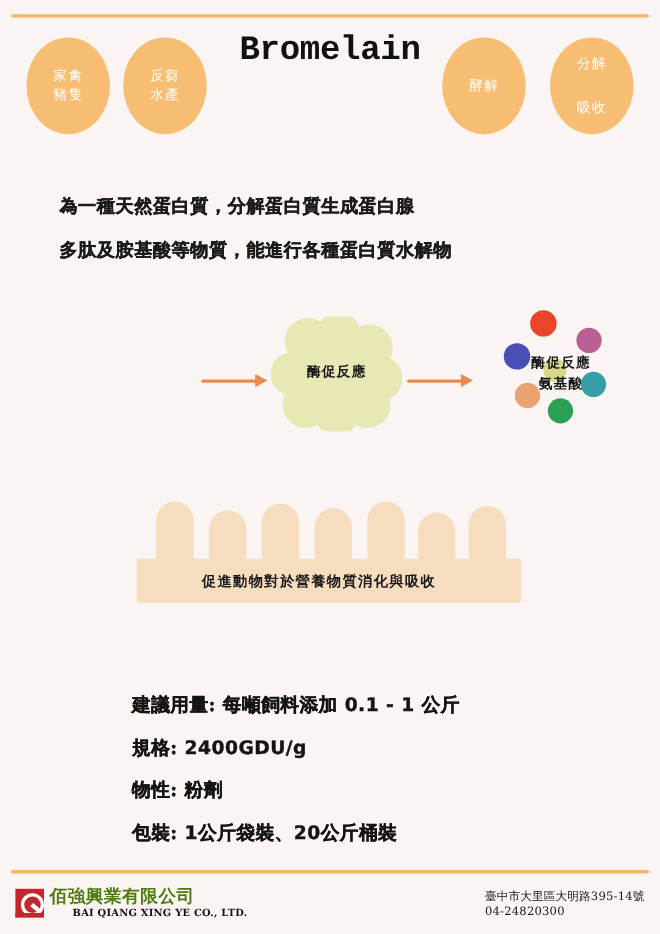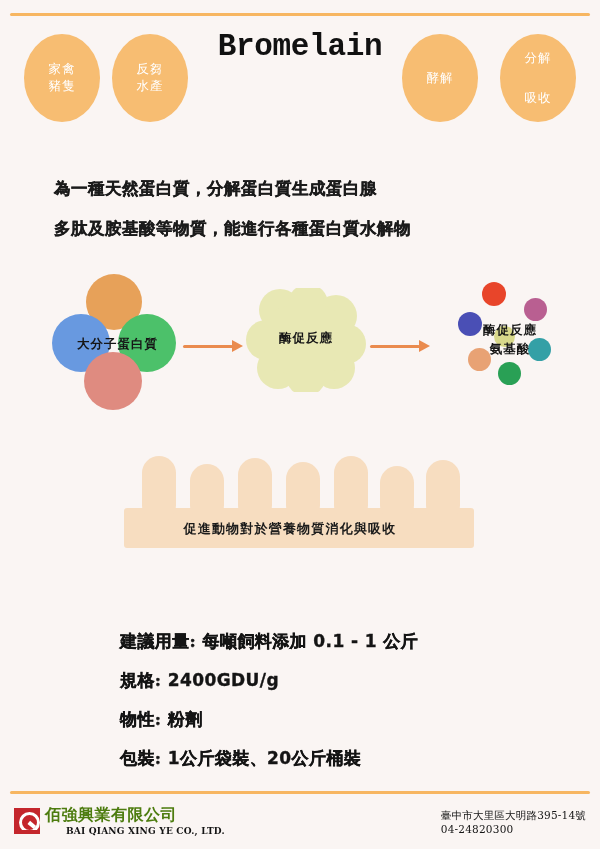--- a/index.html
+++ b/index.html
@@ -178,27 +178,20 @@
     </div>
   </div>
 
   <div class="desc">
     <div>為一種天然蛋白質，分解蛋白質生成蛋白腺</div>
     <div>多肽及胺基酸等物質，能進行各種蛋白質水解物</div>
   </div>
 
   <div class="diagram">
 
-    <div class="cluster">
-      <div class="mol mol-top"></div>
-      <div class="mol mol-left"></div>
-      <div class="mol mol-right"></div>
-      <div class="mol mol-bottom"></div>
-      <div class="cluster-label">大分子蛋白質</div>
-    </div>
 
     <div class="arrow arrow1">
       <div class="shaft"></div>
       <div class="head"></div>
     </div>
 
     <div class="blob">
       <svg width="120" height="104" viewBox="0 0 120 104">
         <g fill="#e8e8b4">
           <circle cx="34" cy="22" r="21"></circle>

